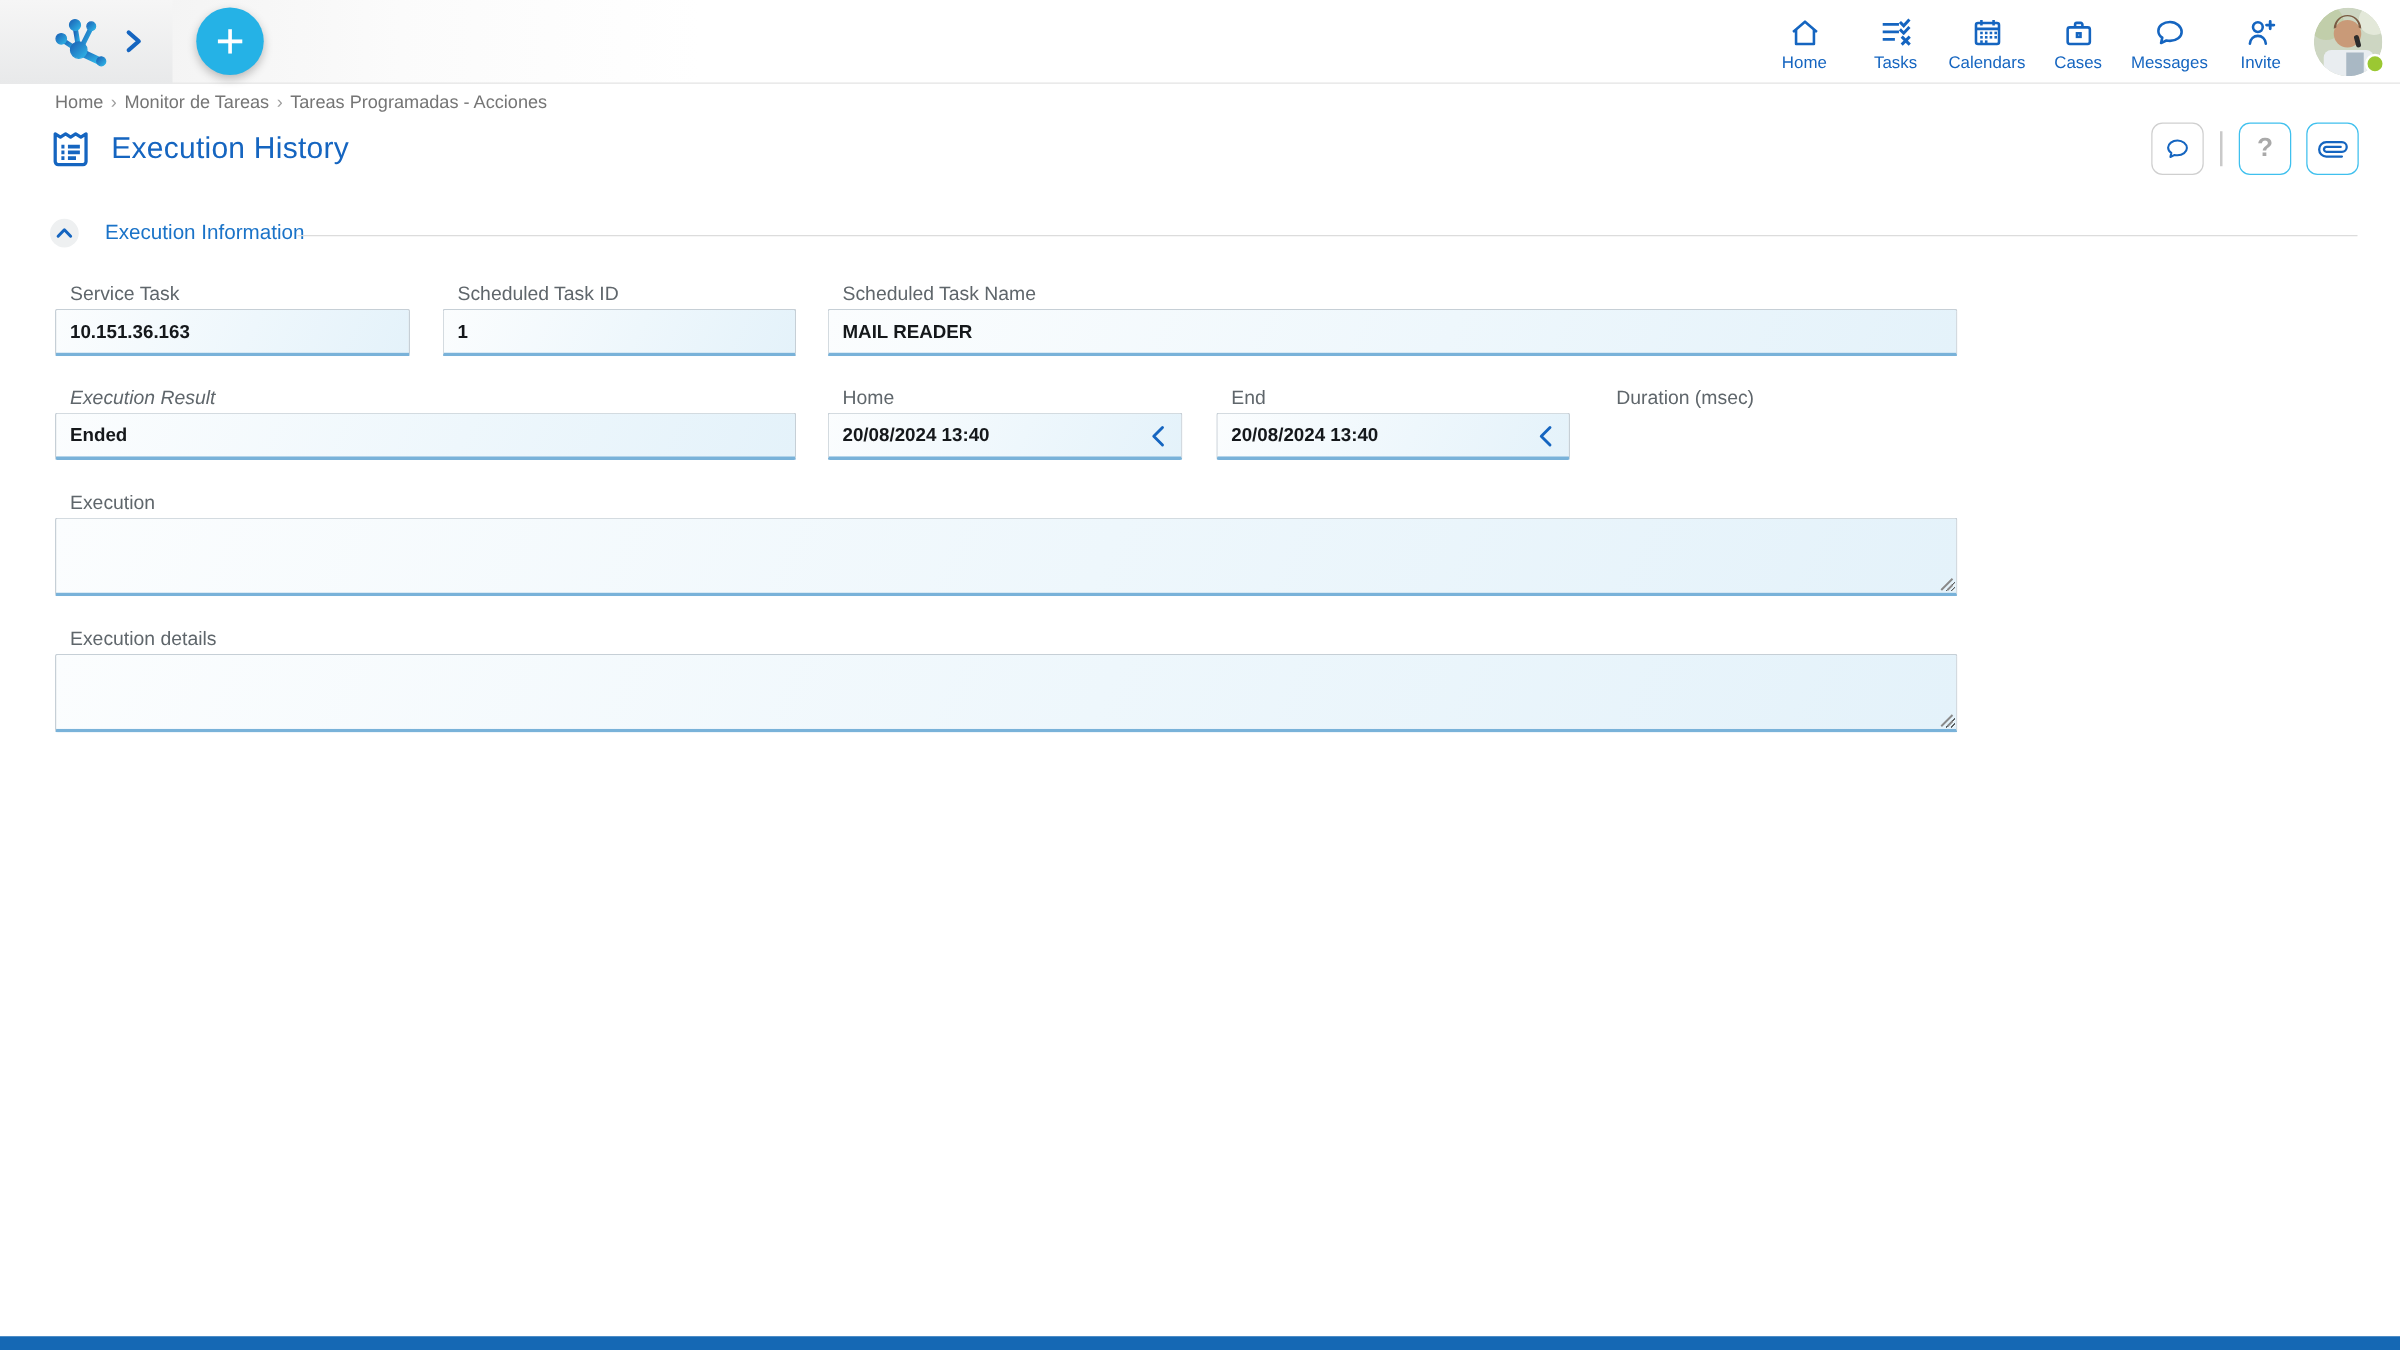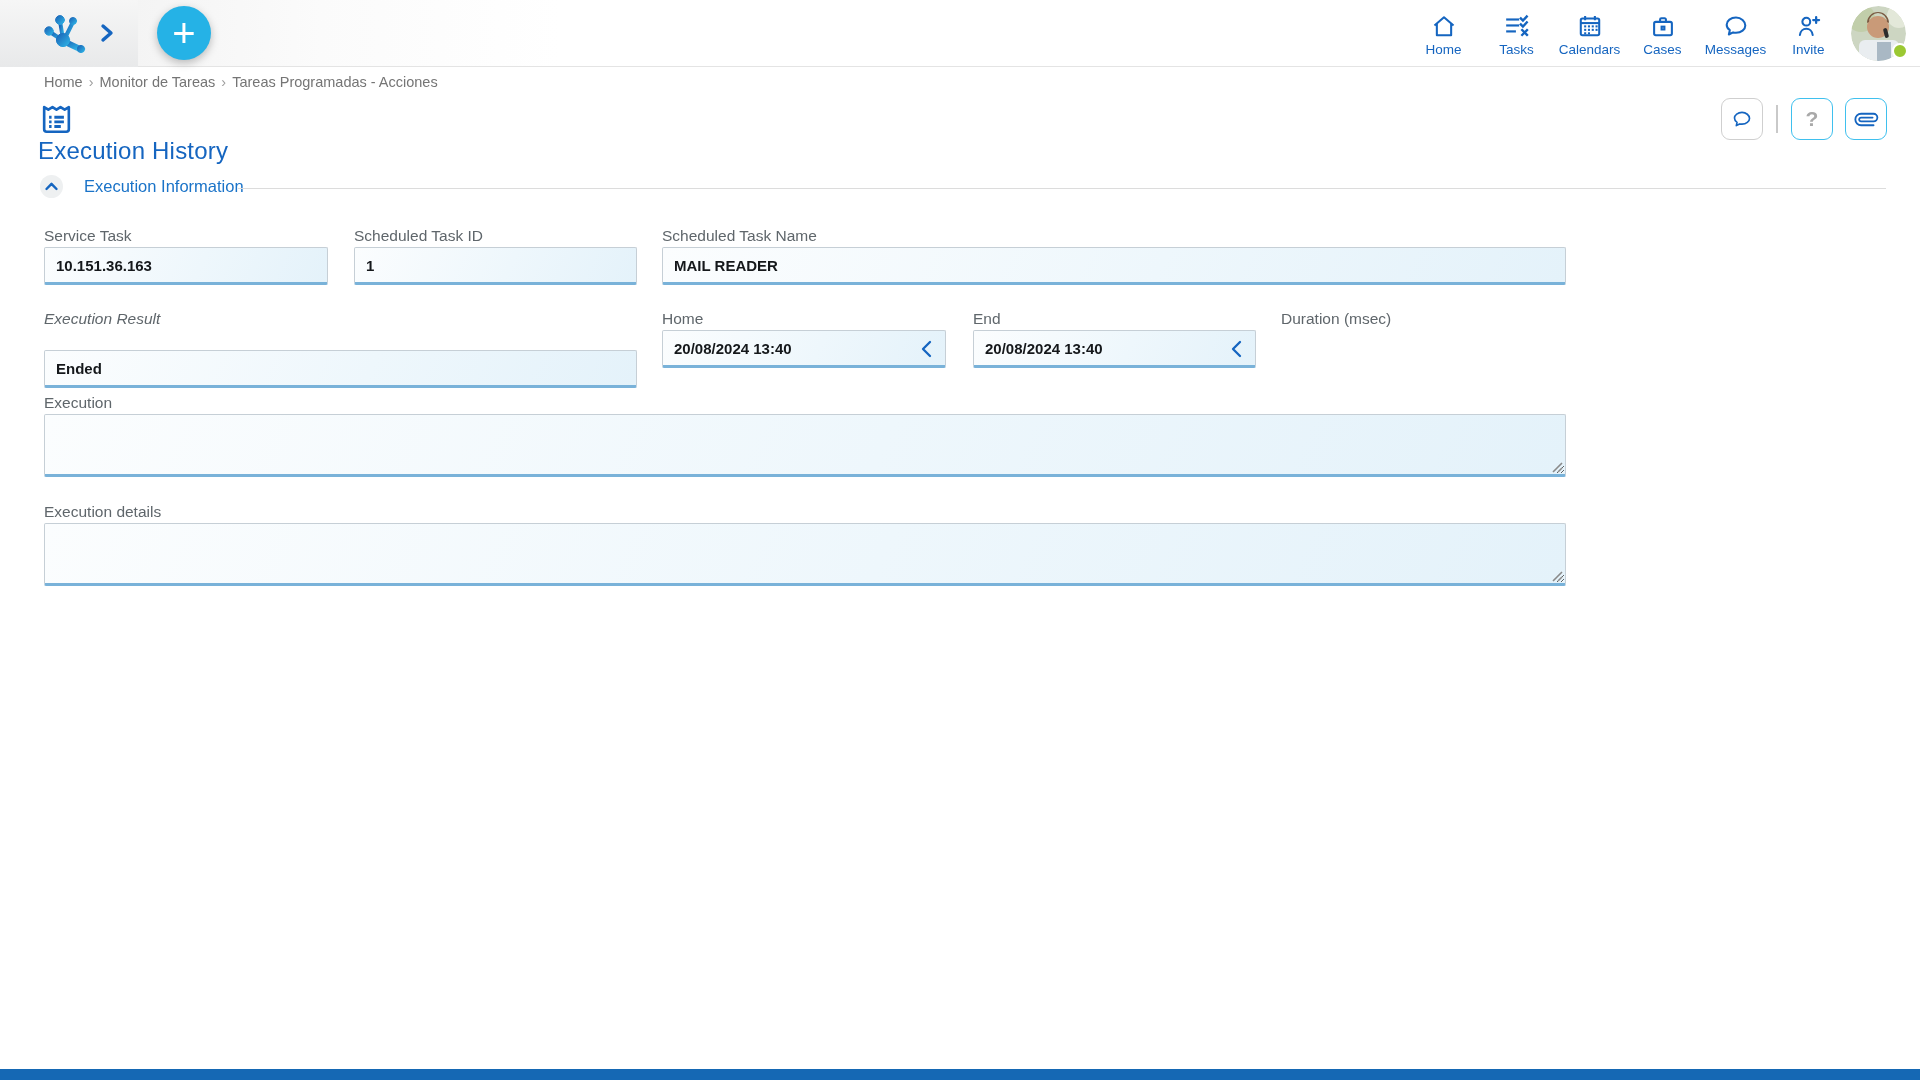--- a/index.html
+++ b/index.html
@@ -27,42 +27,42 @@
   .nav-label { font-size:13.5px; color:#1565c0; margin-top:3px; white-space:nowrap; }
   .avatar-wrap { position:absolute; right:14px; top:6px; width:55px; height:55px; cursor:pointer; }
   .avatar { width:55px; height:55px; border-radius:50%; overflow:hidden; display:block; }
   .presence-dot { position:absolute; right:-2px; bottom:2px; width:16px; height:16px;
                   border-radius:50%; background:#9bc832; border:2px solid #fff; }
 
   
   .breadcrumb { position:absolute; left:44px; top:74px; font-size:14.5px; color:#757575; }
   .breadcrumb .sep { color:#9e9e9e; margin:0 6px; }
   .crumb { cursor:pointer; }
-  .title-row { position:absolute; left:38px; top:100px; display:flex; align-items:flex-start;flex-direction:column; }
+  .title-row { position:absolute; left:38px; top:100px; display:flex; align-items:center; }
   .title-icon { margin-right:14px; }
   .page-title { font-size:24px; color:#1565c0; font-weight:400; letter-spacing:.2px; }
 
   .title-actions { position:absolute; top:98px; right:33px; display:flex; align-items:center; }
   .act-btn { width:42px; height:42px; border-radius:9px; background:#fff; cursor:pointer;
              display:flex; align-items:center; justify-content:center; }
   .act-btn.gray { border:1px solid #cfcfcf; }
   .act-btn.cyan { border:1px solid #3fc0ee; }
   .act-sep { width:2px; height:28px; background:#c9c9c9; margin:0 13px; }
   .act-gap { width:12px; }
   .qmark { font-size:21px; font-weight:700; color:#a9a9a9; }
 
   
   .section-head { position:absolute; left:40px; top:175px; display:flex; align-items:center; }
   .collapse-btn { width:23px; height:23px; border-radius:50%; background:#eef0f1; border:none;
                   cursor:pointer; display:flex; align-items:center; justify-content:center; }
   .section-title { margin-left:21px; font-size:16.5px; color:#1a73c8; }
   .section-rule { position:absolute; left:238px; top:188px; width:1648px; height:1px; background:#dcdcdc; }
 
   
-  .f-label { position:absolute; font-size:15.5px; color:#5f666b; }
+  .f-label { position:absolute; font-size:15.5px; color:#5f666b;margin-left:12px; }
   .tfield { position:absolute; height:38px;
             background:linear-gradient(115deg,#fbfdfe 0%,#eef7fc 55%,#e4f2fa 100%);
             border:1px solid #c6cfd6; border-bottom:3px solid #79b2d9; border-radius:2px;
             font-family:"Liberation Sans", sans-serif; font-size:15px; font-weight:700;
             color:#15181b; padding:0 11px; outline:none; }
   .tfield.right { text-align:right; }
   .tarea { position:absolute; height:63px; resize:both;
            background:linear-gradient(115deg,#fbfdfe 0%,#eef7fc 55%,#e4f2fa 100%);
            border:1px solid #c6cfd6; border-bottom:3px solid #79b2d9; border-radius:2px;
            font-family:"Liberation Sans", sans-serif; font-size:15px; color:#15181b;
@@ -242,21 +242,21 @@
   <label class="f-label" style="left:44px; top:227px;">Service Task</label>
   <input class="tfield" style="left: 44px; top: 247px; width: 284px;" readonly="" value="10.151.36.163">
 
   <label class="f-label" style="left:354px; top:227px;">Scheduled Task ID</label>
   <input class="tfield" style="left: 354px; top: 247px; width: 283px;" readonly="" value="1">
 
   <label class="f-label" style="left:662px; top:227px;">Scheduled Task Name</label>
   <input class="tfield" style="left: 662px; top: 247px; width: 904px;" readonly="" value="MAIL READER">
 
   <label class="f-label" style="left:44px; top:310px;font-style:italic;">Execution Result</label>
-  <input class="tfield" style="left: 44px; top: 330px; width: 593px; margin-top: 20px;" readonly="" value="Ended">
+  <input class="tfield" style="left: 44px; top: 330px; width: 593px;" readonly="" value="Ended">
 
   <label class="f-label" style="left:662px; top:310px;">Home</label>
   <input class="tfield" style="left: 662px; top: 330px; width: 284px; padding-right: 34px;" readonly="" value="20/08/2024 13:40">
   <button class="date-chev" style="left:916px;">
     <svg width="20" height="22" viewBox="0 0 20 22">
         <polyline points="13,4 6,11 13,18" fill="none" stroke="#1565c0" stroke-width="2.3" stroke-linecap="round" stroke-linejoin="round"></polyline>
       </svg>
   </button>
 
   <label class="f-label" style="left:973px; top:310px;">End</label>

